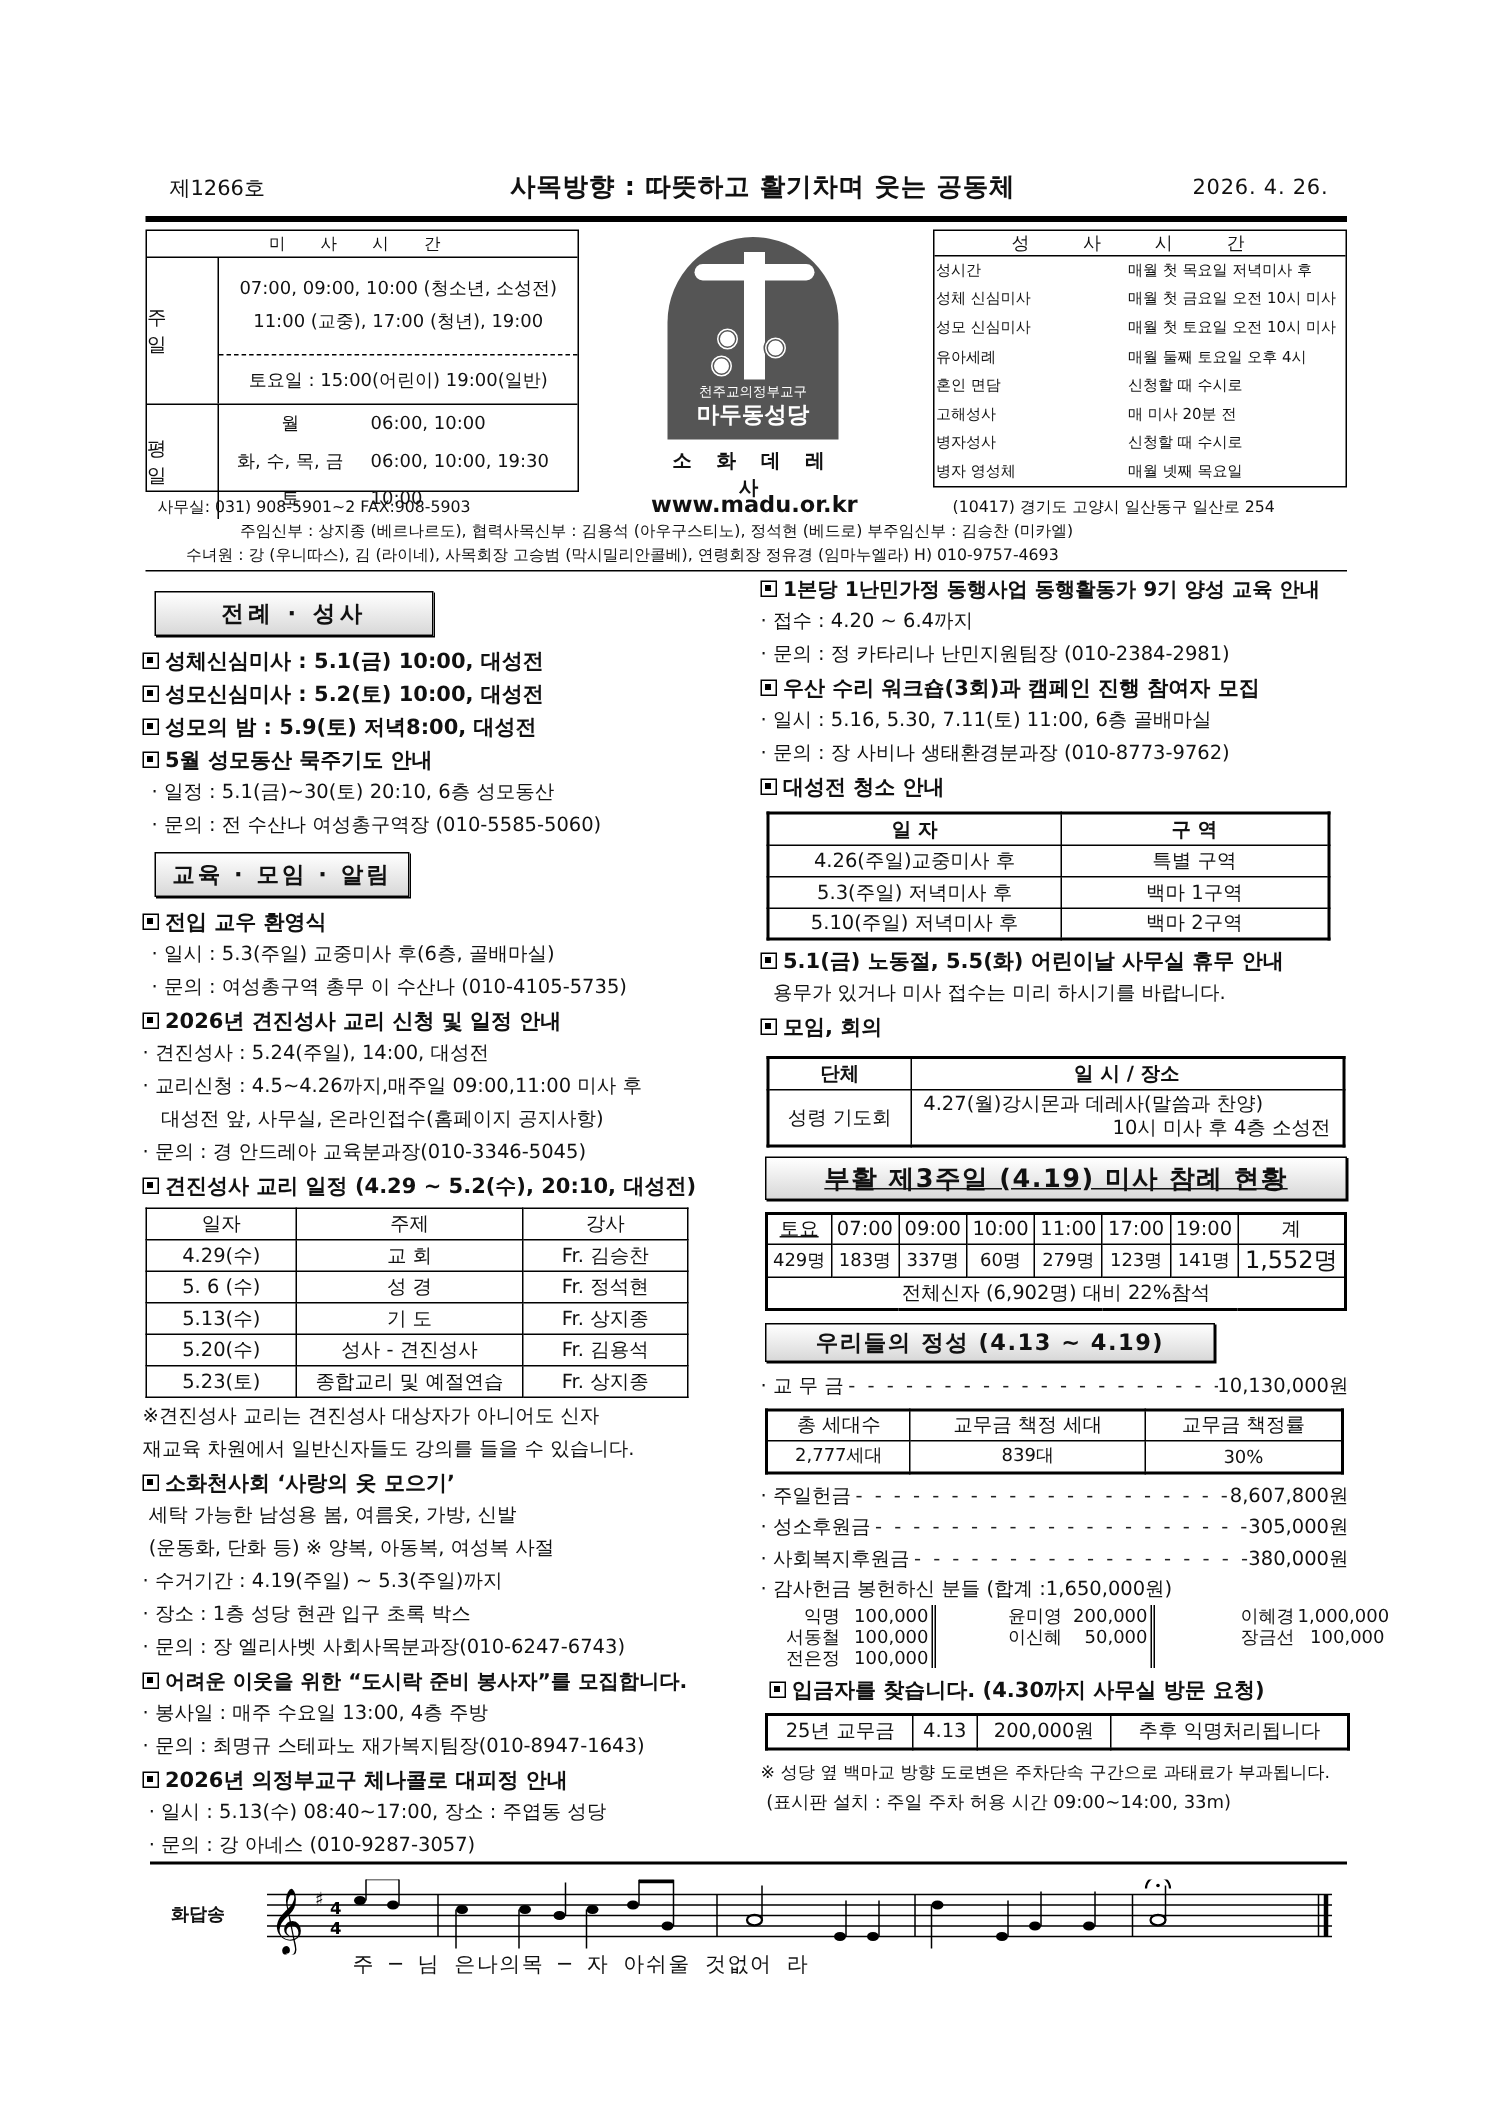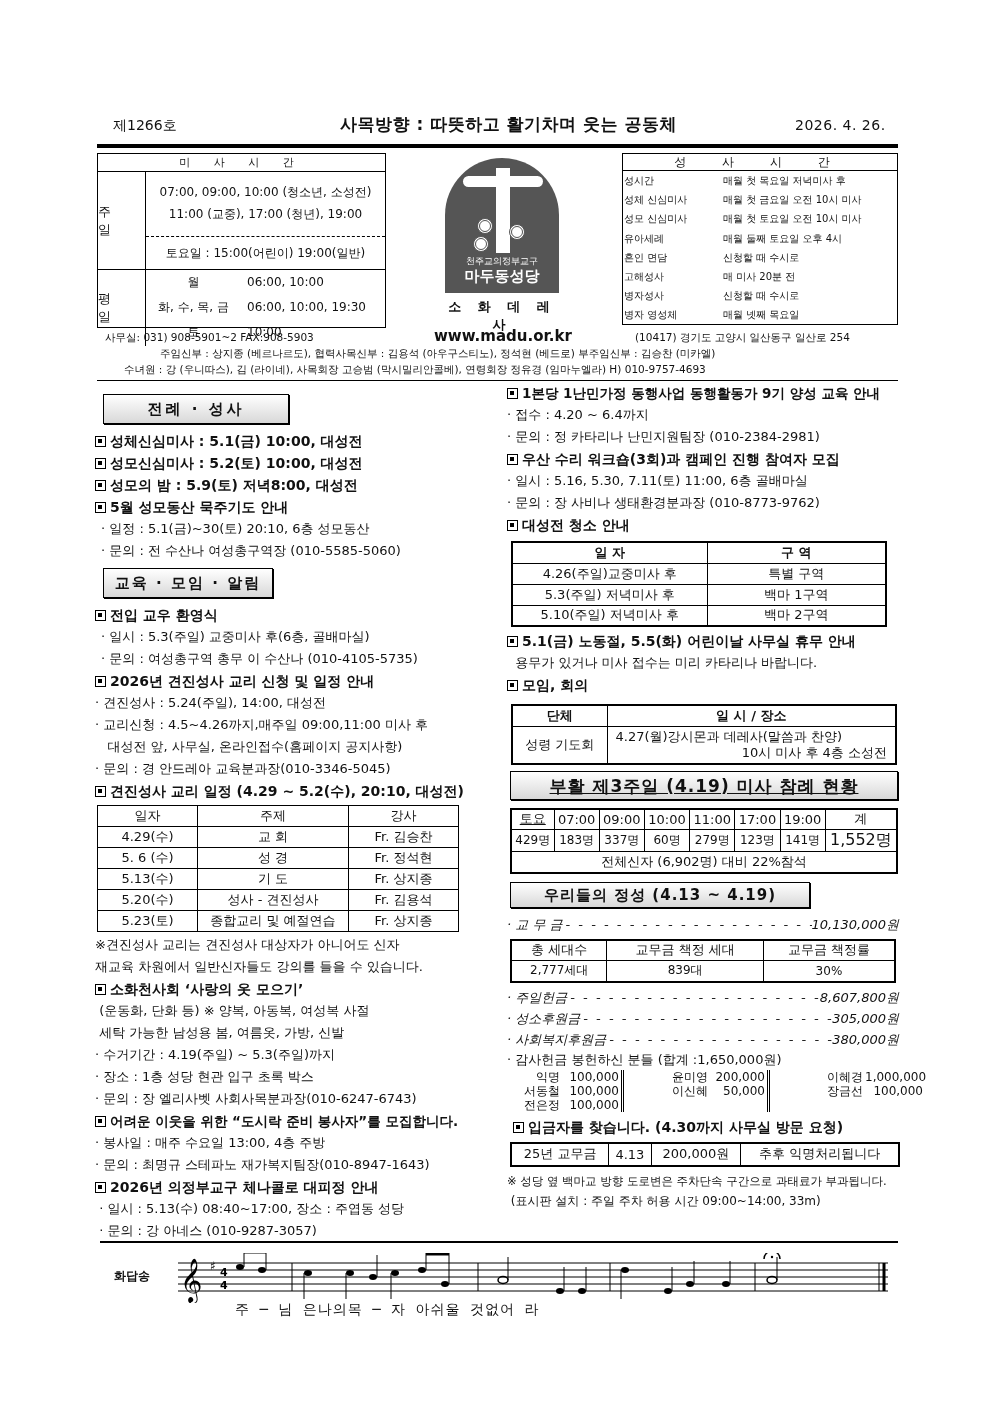--- a/index.html
+++ b/index.html
@@ -34,21 +34,21 @@
   .logo .rose { position: absolute; width: 16px; height: 16px; border-radius: 50%; background: #fff; border: 3px double #555; }
   .logo .t1 { position: absolute; left: 0; top: 97px; width: 114px; text-align: center; color: #fff; font-size: 9px; }
   .logo .t2 { position: absolute; left: 0; top: 109px; width: 114px; text-align: center; color: #fff; font-size: 15px; font-weight: bold; }
   .logo-sub { left: 445px; top: 298px; width: 114px; text-align: center; font-size: 13px; font-weight: bold; letter-spacing: 6px; }
 
   
   .sac { left: 622px; top: 153px; width: 276px; height: 172px; border: 1px solid #000; font-size: 10px; }
   .sac .hdr { height: 17px; border-bottom: 1px solid #000; text-align: center; letter-spacing: 16px; font-size: 12px; line-height: 16px; }
   .sac .r { display: flex; height: 19.2px; line-height: 19px; }
   .sac .r .k { width: 100px; padding-left: 1px; }
-  .sac .r .v { flex: 1; }
+  .sac .r .v { flex: 1; margin-left: 29px; }
 
   
   .info1 { left: 105px; top: 331px; font-size: 10.5px; }
   .web { left: 434px; top: 327px; font-size: 15px; font-weight: bold; }
   .addr { left: 635px; top: 331px; font-size: 10.5px; }
   .info2 { left: 160px; top: 347px; font-size: 10.5px; }
   .info3 { left: 124px; top: 363px; font-size: 10.5px; }
   .rule-thin { left: 97px; top: 380px; width: 801px; height: 1px; background: #000; }
 
   
@@ -60,21 +60,21 @@
   .sq::after { content: ""; position: absolute; left: 2px; top: 2px; width: 4px; height: 4px; background: #000; }
   .h { font-size: 14px; font-weight: bold; height: 22px; line-height: 22px; white-space: nowrap; }
   .p { font-size: 13px; height: 22px; line-height: 22px; white-space: nowrap; }
   .p.ind { padding-left: 6px; }
 
   table { border-collapse: collapse; }
   td, th { border: 1px solid #000; font-weight: normal; text-align: center; font-size: 13px; height: 21px; padding: 0 2px; white-space: nowrap; }
   .tbl2 { border: 2px solid #000; }
   .bold th { font-weight: bold; }
 
-  .dots { display: flex; font-size: 13px; height: 21px; line-height: 21px; font-style: italic; }
+  .dots { display: flex; font-size: 13px; height: 21px; line-height: 21px; }
   .dots .lab { white-space: nowrap; }
   .dots .fill { flex: 1; overflow: hidden; white-space: nowrap; color: #222; letter-spacing: 2px; padding: 0 3px; }
   .dots .amt { white-space: nowrap; }
 
   .donors { display: grid; grid-template-columns: 55px 62px 86px 60px 95px 60px; font-size: 12px; line-height: 14px; }
   .donors span { text-align: right; padding-right: 2px; }
   .donors .sep { border-right: 3px double #000; }
 
   
   .music-rule { left: 100px; top: 1241px; width: 798px; height: 2px; background: #000; }
@@ -228,22 +228,22 @@
           <td>5.23(토)</td>
           <td>종합교리 및 예절연습</td>
           <td>Fr. 상지종</td>
         </tr>
   </tbody>
     </table>
 
   <div class="p">※견진성사 교리는 견진성사 대상자가 아니어도 신자</div>
   <div class="p">재교육 차원에서 일반신자들도 강의를 들을 수 있습니다.</div>
   <div class="h"><span class="sq"></span><span>소화천사회 ‘사랑의 옷 모으기’</span></div>
+  <div class="p" style="white-space:pre;"> 세탁 가능한 남성용 봄, 여름옷, 가방, 신발</div>
   <div class="p" style="white-space:pre;"> (운동화, 단화 등) ※ 양복, 아동복, 여성복 사절</div>
-  <div class="p" style="white-space:pre;"> 세탁 가능한 남성용 봄, 여름옷, 가방, 신발</div>
   <div class="p">· 수거기간 : 4.19(주일) ~ 5.3(주일)까지</div>
   <div class="p">· 장소 : 1층 성당 현관 입구 초록 박스</div>
   <div class="p">· 문의 : 장 엘리사벳 사회사목분과장(010-6247-6743)</div>
   <div class="h" style="font-size:13.5px;"><span class="sq"></span><span>어려운 이웃을 위한 “도시락 준비 봉사자”를 모집합니다.</span></div>
   <div class="p">· 봉사일 : 매주 수요일 13:00, 4층 주방</div>
   <div class="p">· 문의 : 최명규 스테파노 재가복지팀장(010-8947-1643)</div>
   <div class="h"><span class="sq"></span><span>2026년 의정부교구 체나콜로 대피정 안내</span></div>
   <div class="p" style="white-space:pre;"> · 일시 : 5.13(수) 08:40~17:00, 장소 : 주엽동 성당</div>
   <div class="p" style="white-space:pre;"> · 문의 : 강 아네스 (010-9287-3057)</div>
 </div>
@@ -272,21 +272,21 @@
           <td>백마 1구역</td>
         </tr>
     <tr>
           <td style="height:20px;">5.10(주일) 저녁미사 후</td>
           <td>백마 2구역</td>
         </tr>
   </tbody>
     </table>
 
   <div class="h"><span class="sq"></span><span>5.1(금) 노동절, 5.5(화) 어린이날 사무실 휴무 안내</span></div>
-  <div class="p" style="white-space:pre;">  용무가 있거나 미사 접수는 미리 카타리나 바랍니다.</div>
+  <div class="p" style="white-space:pre;">  용무가 있거나 미사 접수는 미리 하시기를 바랍니다.</div>
   <div class="h"><span class="sq"></span><span>모임, 회의</span></div>
 
   <table class="tbl2 bold" style="width:386px;margin:8px 0 6px 4px;">
     <tbody>
         <tr>
           <th style="width:95px;">단체</th>
           <th>일 시 / 장소</th>
         </tr>
     <tr>
       <td>성령 기도회</td>

